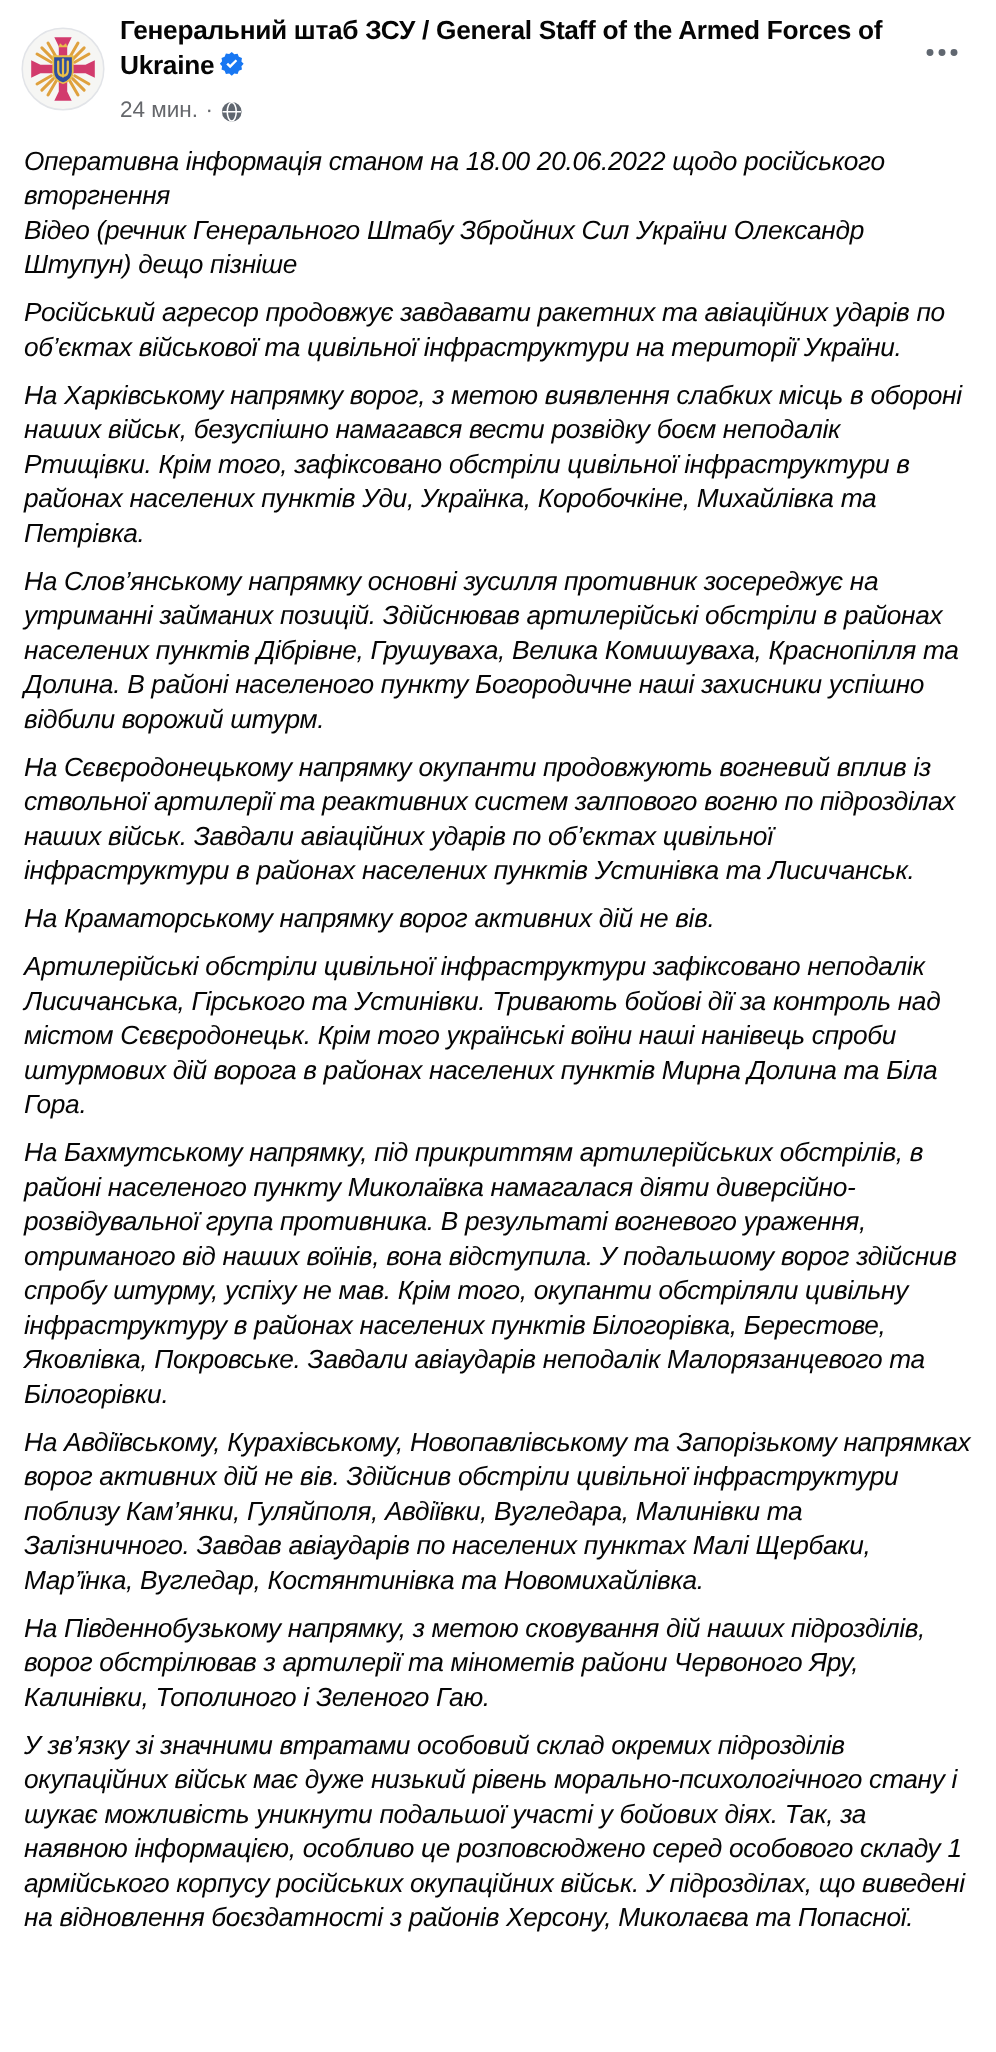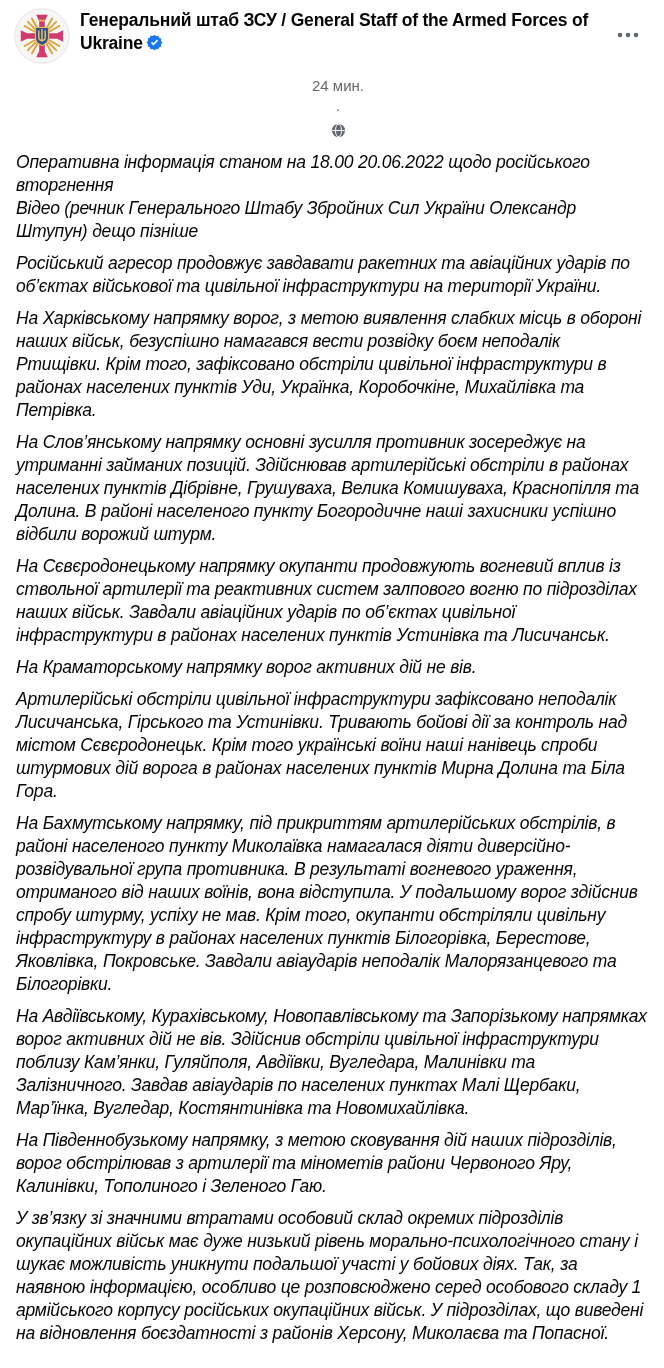--- a/index.html
+++ b/index.html
@@ -3,28 +3,28 @@
 <meta charset="utf-8">
 <style>
   * { box-sizing: border-box; }
   html, body { margin: 0; padding: 0; }
   body {
     width: 664px; height: 1368px; overflow: hidden;
     background: #ffffff;
     font-family: "Liberation Sans", sans-serif;
   }
   .post { padding: 8px 16px 0 14px; }
-  .post-header { display: flex; align-items: flex-start; position: relative; margin-bottom: 13px; }
+  .post-header { display: flex; align-items: center; position: relative; margin-bottom: 13px; }
   .avatar-wrap { width: 56px; height: 56px; flex: 0 0 56px; margin-right: 10px; cursor: pointer; }
   .header-text { flex: 1; padding-top: 1px; max-width: 516px; }
   .page-name-row { font-size: 17.5px; font-weight: 700; color: #050505; line-height: 23px; letter-spacing: -0.2px; }
   .page-name-row a { color: #050505; text-decoration: none; cursor: pointer; }
   .verified-badge { display: inline-block; vertical-align: -2px; margin-left: 3px; }
-  .meta-row { display: flex; align-items: center; gap: 5px; margin-top: 20px;
-              font-size: 15px; color: #65676B; line-height: 18px; flex-direction: column; }
+  .meta-row { display: flex; align-items: center; gap: 5px; margin-top: 8px;
+              font-size: 15px; color: #65676B; line-height: 18px; }
   .meta-row a { color: #65676B; text-decoration: none; cursor: pointer; }
   .menu-btn { position: absolute; right: 2px; top: 12px; width: 36px; height: 30px;
               display: flex; align-items: center; justify-content: center;
               border: none; background: transparent; border-radius: 50%; cursor: pointer; }
   .post-body p {
     font-size: 17.5px; line-height: 23px; color: #050505;
     margin: 0 0 9px 2px; letter-spacing: -0.2px;
     white-space: pre-line;
     font-style: italic;
   }

